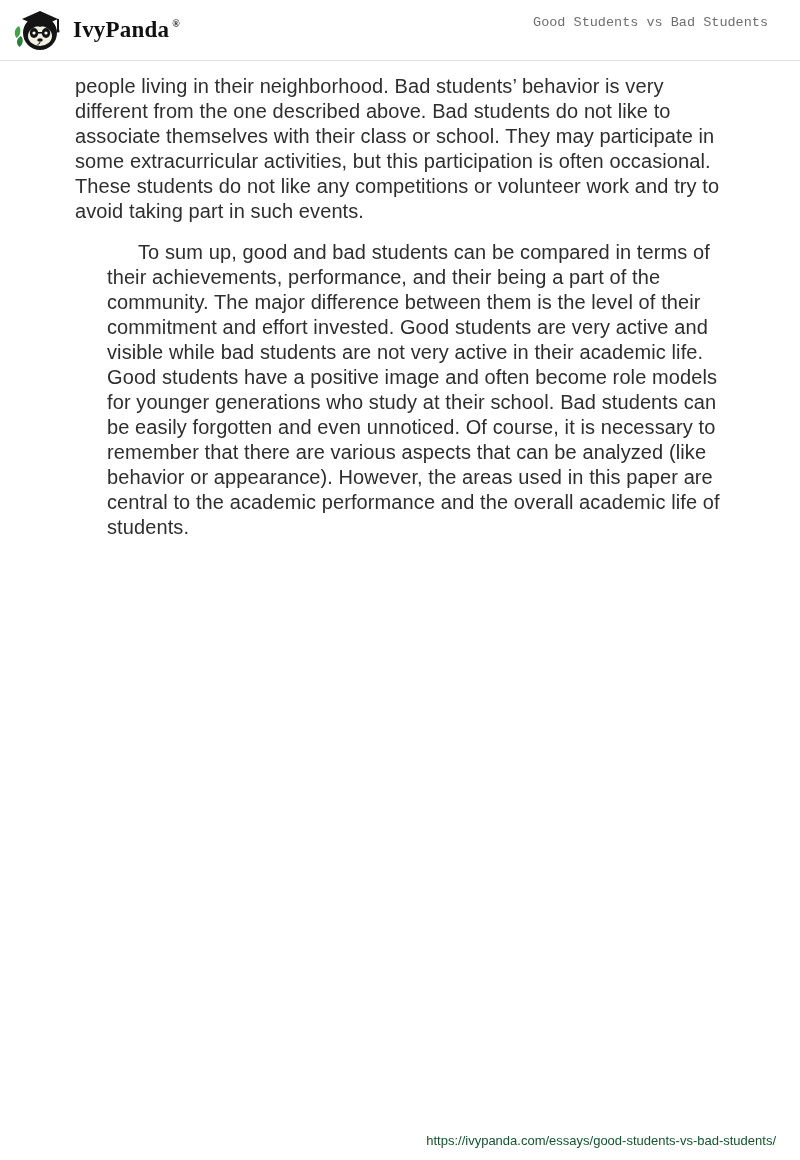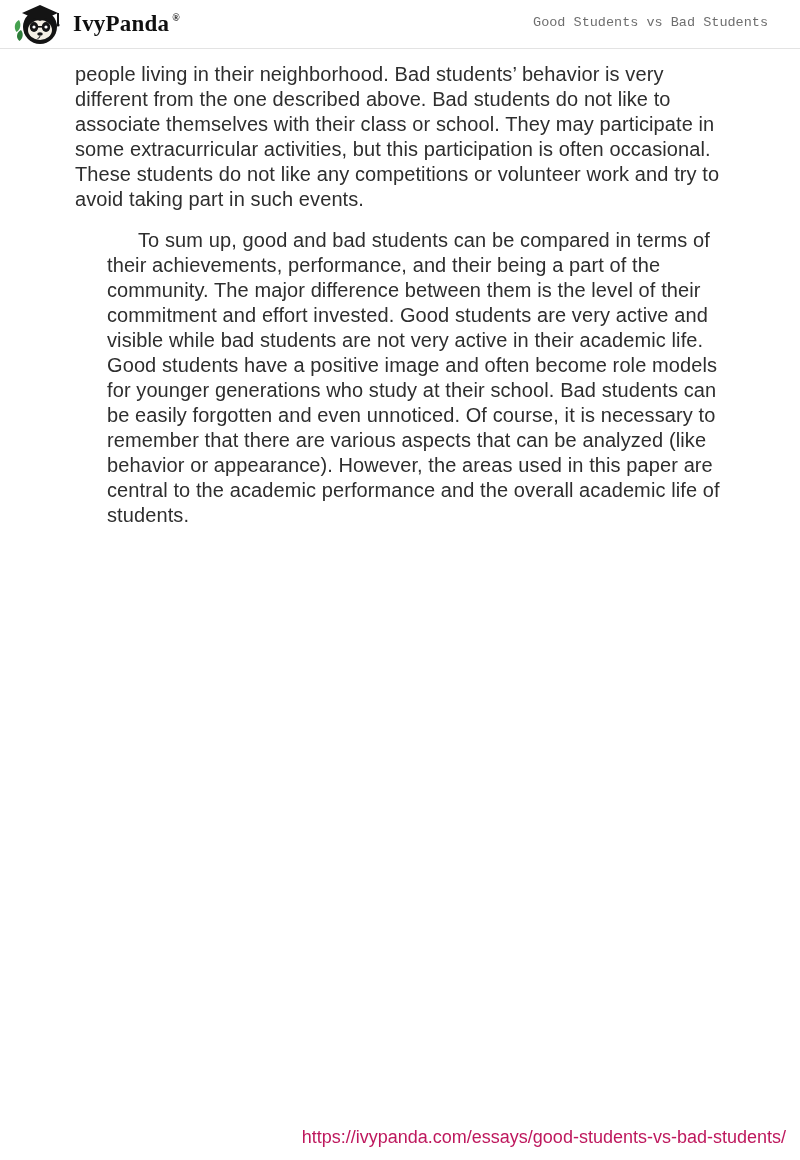--- a/index.html
+++ b/index.html
@@ -9,21 +9,21 @@
     height: 1160px;
     background: #ffffff;
     position: relative;
     font-family: "Liberation Sans", sans-serif;
     overflow: hidden;
   }
   .header {
     display: flex;
     align-items: center;
     justify-content: space-between;
-    height: 49px;
+    height: 61px;
     padding: 0 32px 0 12px;
     border-bottom: 1px solid #e3e3e3;
     background: #ffffff;
   }
   .brand {
     display: flex;
     align-items: center;
     gap: 9px;
     cursor: pointer;
   }
@@ -56,24 +56,24 @@
   .content p {
     margin: 0 0 16px 0;
     font-size: 20px;
     line-height: 25px;
     color: #2e2e2e;
     letter-spacing: 0.1px;
   }
   .content p.indent { text-indent: 31px; margin-left: 32px; }
   .footer-url {
     position: absolute;
-    right: 14px;
+    right: 24px;
     bottom: 12px;
-    font-size: 18px;
-    color: #be185d;
+    font-size: 13px;
+    color: #14532d;
   }
 </style>
 </head>
 <body>
 
 <header class="header">
   <div class="brand">
     <span>
       <svg class="brand-logo-svg" width="52" height="48" viewBox="0 0 52 48" xmlns="http://www.w3.org/2000/svg">
 

